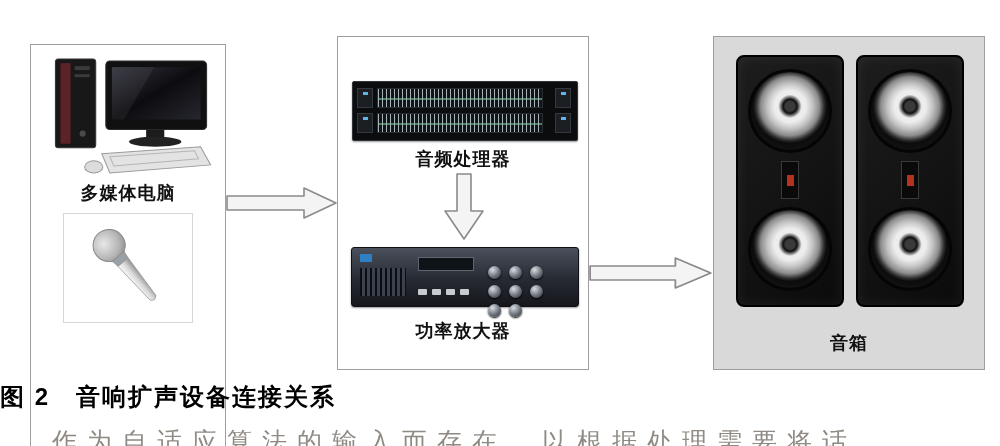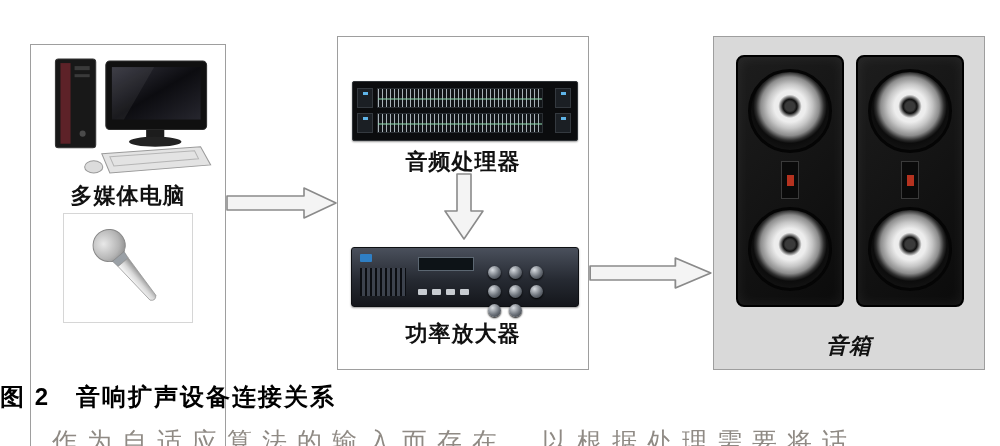--- a/index.html
+++ b/index.html
@@ -3,21 +3,21 @@
 <meta charset="utf-8">
 <style>
   html,body{margin:0;padding:0;background:#fff;}
   .page{position:relative;width:1000px;height:446px;background:#fff;overflow:hidden;
         font-family:"Liberation Sans","DejaVu Sans",sans-serif;}
 
   
   .dev-box{position:absolute;border:1px solid var(--box-border,#9e9e9e);background:#fff;box-sizing:border-box;}
   .dev-box.gray{background:var(--right-box-bg,#d9d9d9);}
   .dev-label{position:absolute;left:0;width:100%;text-align:center;font-weight:bold;
-             font-size:22px;color:#111;letter-spacing:1px;}
+             font-size:18px;color:#111;letter-spacing:1px;}
 
   
   #box-left{left:30px;top:36px;width:196px;height:430px;margin-top:8px;}
   .pc-svg{position:absolute;left:12px;top:8px;width:172px;height:126px;}
   #lbl-computer{top:136px;}
   .mic-frame{position:absolute;left:32px;top:168px;width:130px;height:110px;
              border:1px solid #d6d6d6;background:#fff;box-sizing:border-box;}
   .mic-svg{position:absolute;left:8px;top:2px;width:112px;height:104px;}
   #lbl-mic{top:290px;}
 
@@ -47,21 +47,21 @@
                border:1px solid #5c6772;box-sizing:border-box;}
   .amp-buttons{position:absolute;left:66px;top:33px;white-space:nowrap;}
   .amp-btn{display:inline-block;width:9px;height:6px;background:#c8ccd1;margin-right:5px;border-radius:1px;}
   .amp-knobs{position:absolute;left:132px;top:14px;width:88px;white-space:normal;line-height:19px;}
   .knob{display:inline-block;width:13px;height:13px;border-radius:50%;margin:1px 4px;
         background:radial-gradient(circle at 35% 30%,#d9dde2,#6b7179 55%,#2a2e35);
         box-shadow:0 1px 2px #000;vertical-align:middle;}
   #lbl-amplifier{top:282px;}
 
   
-  #box-right{left:713px;top:36px;width:272px;height:334px;font-style:italic;}
+  #box-right{left:713px;top:36px;width:272px;height:334px;}
   .cab{position:absolute;top:18px;width:108px;height:252px;border-radius:8px;
        background:linear-gradient(135deg,#1d1d1d,#0b0b0b);border:2px solid #000;
        box-shadow:inset 0 0 14px rgba(255,255,255,.07);box-sizing:border-box;}
   .cab.c1{left:22px;} .cab.c2{left:142px;}
   .driver{position:absolute;left:50%;transform:translateX(-50%);width:84px;height:84px;border-radius:50%;
           border:3px solid #050505;box-sizing:border-box;
           background:radial-gradient(circle at 50% 44%, #3a3a3a 0 8%, #101010 12%,
                      #ededed 20% 27%, #c6c6c6 38%, #8c8c8c 50%, #2f2f2f 58%, #0c0c0c 63%, #202020 100%);}
   .driver.d-top{top:12px;} .driver.d-bot{top:150px;}
   .badge{position:absolute;left:50%;top:104px;transform:translateX(-50%);width:18px;height:38px;

